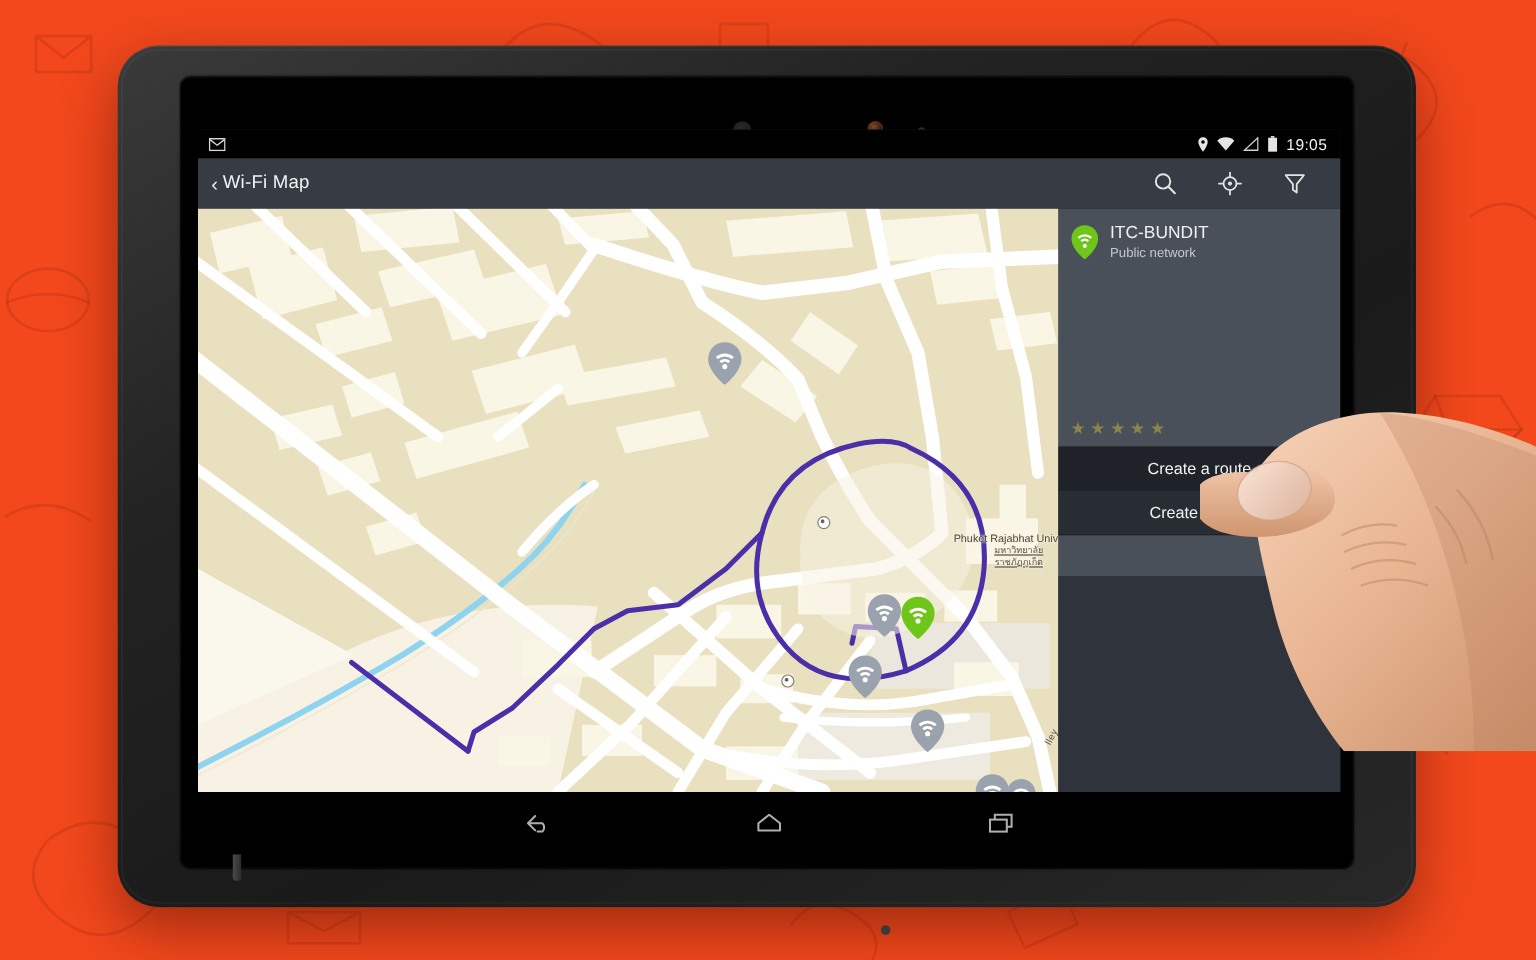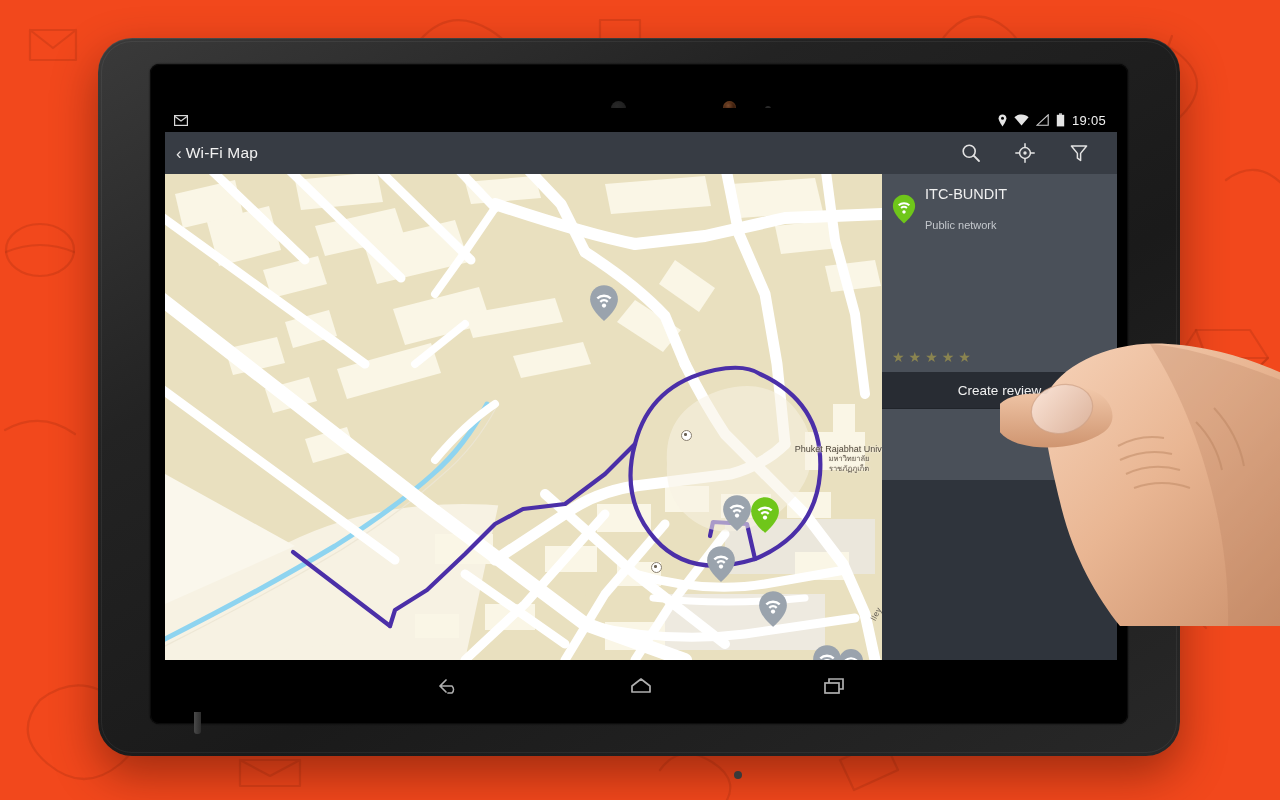--- a/index.html
+++ b/index.html
@@ -86,21 +86,21 @@
     position:absolute;left:0;top:66px;width:717px;height:486px;
     background:#f7f2e3;overflow:hidden;
   }
   .map svg{display:block;}
   .maplabel{
     position:absolute;color:#4a4338;font-size:8.5px;text-align:center;
     line-height:10px;text-shadow:0 0 3px #f3ecda,0 0 2px #f3ecda,0 0 2px #f3ecda;
     white-space:nowrap;pointer-events:none;
   }
   .maplabel .en{font-size:9px;color:#4f483c;}
-  .maplabel .th{font-size:7.5px;color:#5a5246;}
+  .maplabel .th{font-size:7.5px;color:#5a5246;text-decoration:underline;}
   .poi-dot{
     position:absolute;width:9px;height:9px;border-radius:50%;
     border:1.6px solid #8a8070;background:#fff;
   }
   .poi-dot:after{
     content:"";position:absolute;left:2.2px;top:2.2px;width:2.4px;height:2.4px;
     border-radius:50%;background:#6b6255;
   }
   .alley-lbl{
     position:absolute;font-size:8px;color:#55504a;
@@ -111,21 +111,21 @@
   .pin{position:absolute;width:30px;height:38px;}
   .pin.small{width:26px;height:33px;}
 
   
   .panel{
     position:absolute;left:717px;top:66px;width:235px;height:486px;
     background:#4a5059;
   }
   .panel-head{display:flex;gap:9px;padding:12px 12px 0 10px;}
   .panel-title{color:#f0f0f0;font-size:14.5px;line-height:17px;}
-  .panel-sub{color:#c4c8cd;font-size:11px;margin-top:16px;}
+  .panel-sub{color:#c4c8cd;font-size:11px;margin-top:2px;}
   .stars{position:absolute;left:10px;top:176px;display:flex;gap:4px;}
   .star{color:#8a8450;font-size:14px;line-height:14px;}
   .panel-actions{position:absolute;left:0;top:198px;width:235px;}
   .pa-item{
     height:36px;display:flex;align-items:center;justify-content:center;
     color:#f2f2f2;font-size:13.5px;background:#282c33;
     border-bottom:1px solid #20242a;
   }
   .pa-item.active{background:#1f2329;}
   .panel-filler{
@@ -474,20 +474,21 @@
 
     <div class="stars" id="star-row">
         <span class="star" style="color: rgb(138, 132, 80);">★</span>
         <span class="star" style="color: rgb(138, 132, 80);">★</span>
         <span class="star" style="color: rgb(138, 132, 80);">★</span>
         <span class="star" style="color: rgb(138, 132, 80);">★</span>
         <span class="star" style="color: rgb(138, 132, 80);">★</span>
       </div>
 
     <div class="panel-actions" id="panel-actions">
+        <div class="pa-item active">Create a route</div>
         <div class="pa-item">Create review</div>
       </div>
     <div class="panel-filler"></div>
   </div>
 
 </div>
 
 <div class="navbar">
   <span class="icn">
     <svg width="30" height="24" viewBox="0 0 30 24">

